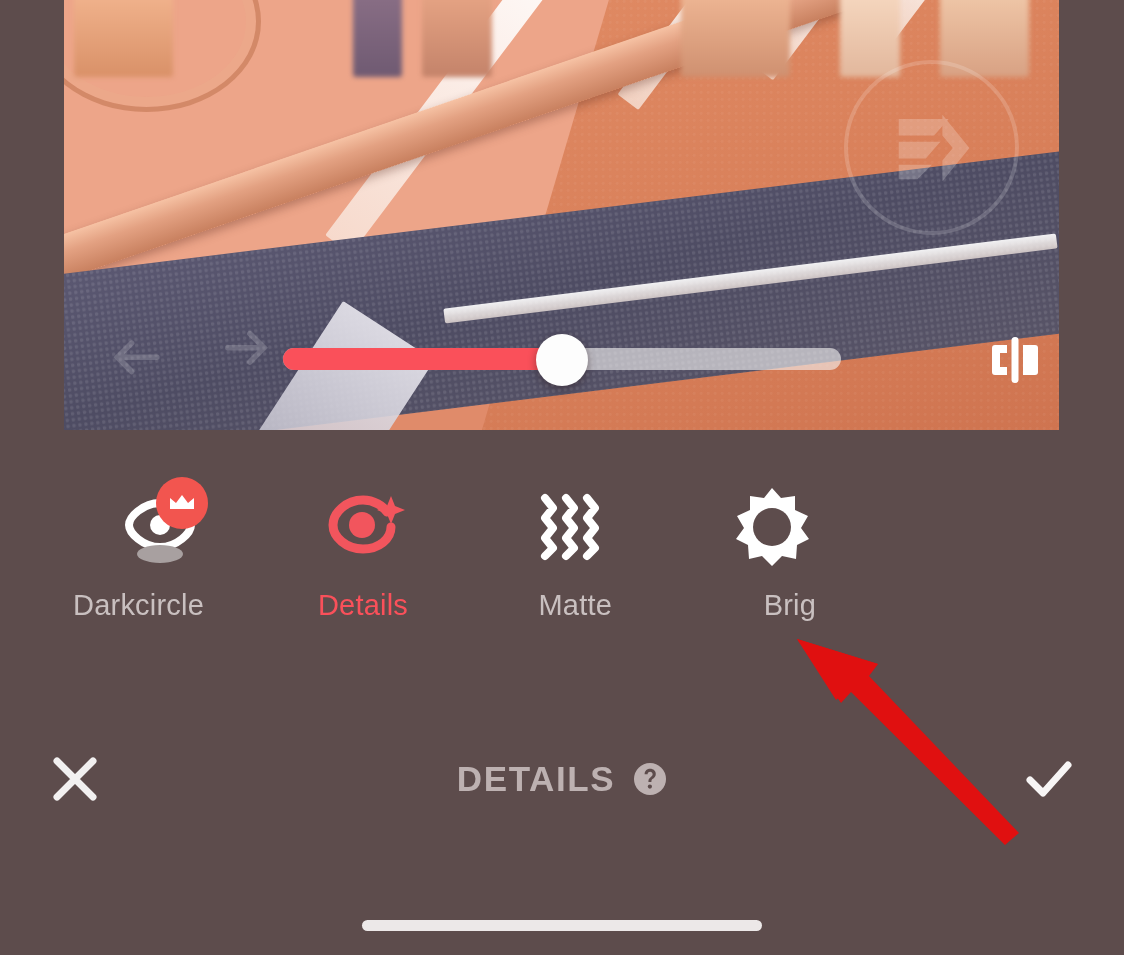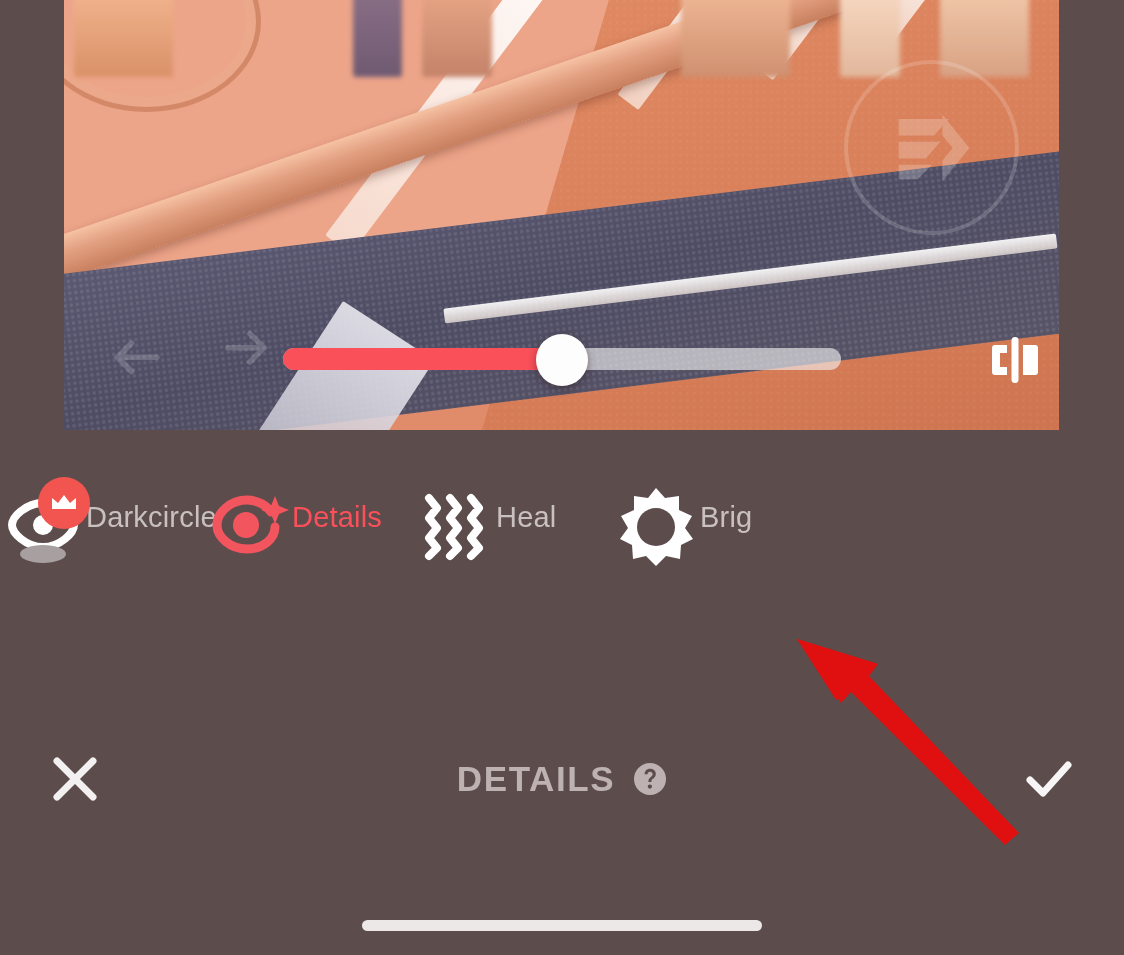--- a/index.html
+++ b/index.html
@@ -214,22 +214,22 @@
     position: absolute;
     left: 0; top: 0;
     display: flex;
     align-items: flex-start;
     height: 100%;
   }
   .tool {
     width: 204px;
     padding-top: 50px;
     display: flex;
-    flex-direction: row;
-    align-items: flex-start;
+    flex-direction: column;
+    align-items: flex-end;
     position: relative;
   }
   .tool-icon {
     width: 88px; height: 88px;
     display: flex; align-items: center; justify-content: center;
     position: relative;
   }
   .tool-icon svg { width: 86px; height: 86px; display: block; }
   .tool-label {
     margin-top: 20px;
@@ -390,21 +390,21 @@
       <div class="tool">
         <div class="tool-icon">
           <svg viewBox="0 0 86 86">
             <g fill="none" stroke="#ffffff" stroke-width="8" stroke-linecap="round" stroke-linejoin="round">
               <path d="M20 16 L28 26 L20 36 L28 46 L20 56 L28 66 L20 74"></path>
               <path d="M41 16 L49 26 L41 36 L49 46 L41 56 L49 66 L41 74"></path>
               <path d="M62 16 L70 26 L62 36 L70 46 L62 56 L70 66 L62 74"></path>
             </g>
           </svg>
         </div>
-        <div class="tool-label">Heal</div>
+        <div class="tool-label">Matte</div>
       </div>
 
 
       <div class="tool">
         <div class="tool-icon">
           <svg viewBox="0 0 86 86">
             <path d="M43 6 L52 16 L66 14 L66 28 L79 34 L72 46 L80 57 L68 63 L67 77 L53 74 L43 84
                      L33 74 L20 77 L19 63 L7 57 L15 46 L8 34 L21 28 L21 14 L35 16 Z" fill="#ffffff"></path>
             <circle cx="43" cy="45" r="19" fill="#5d4c4c"></circle>
           </svg>

